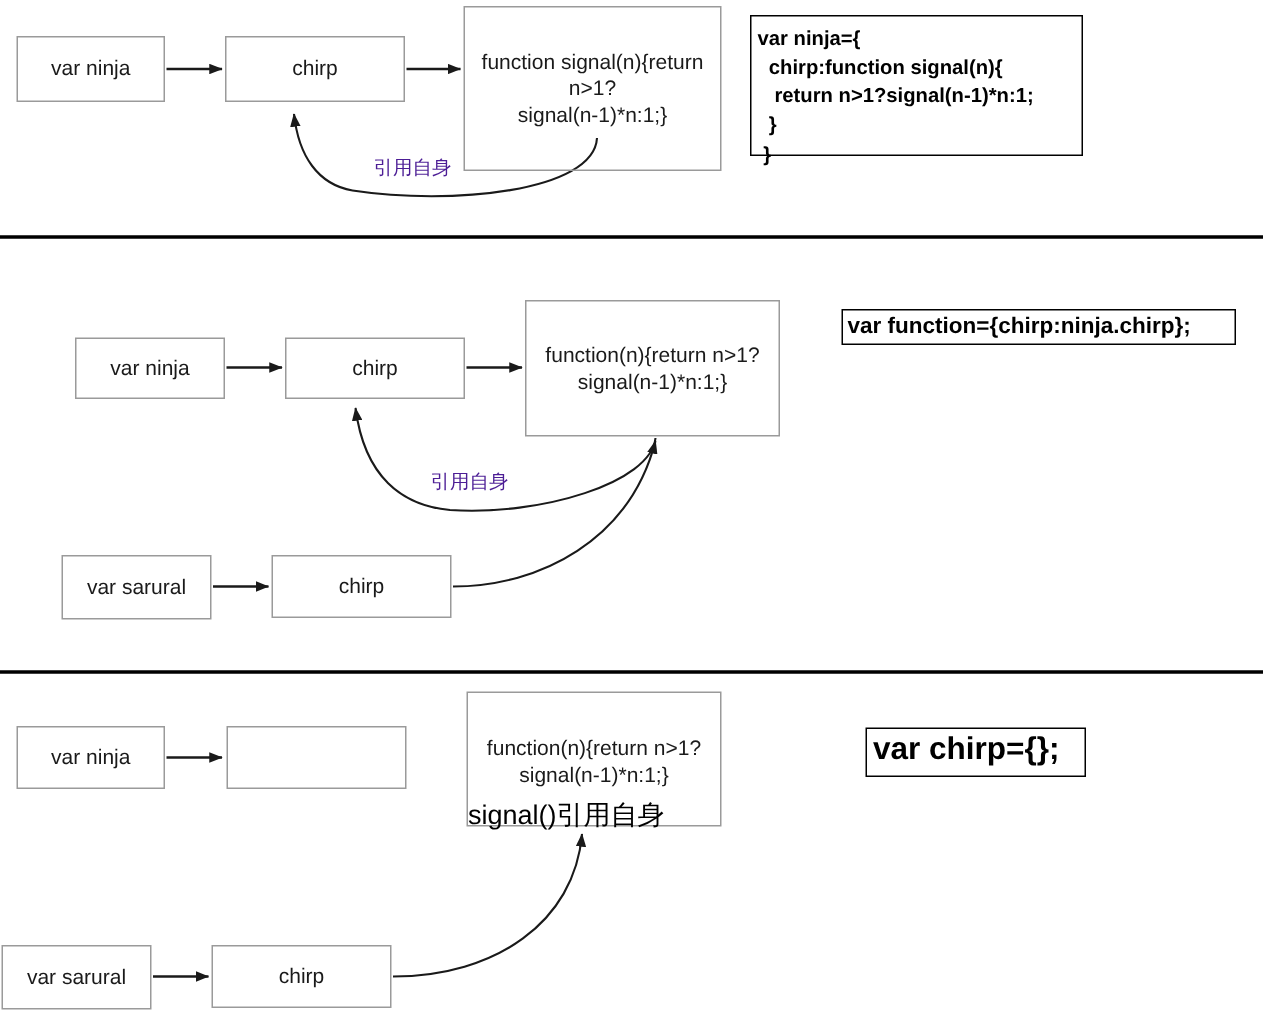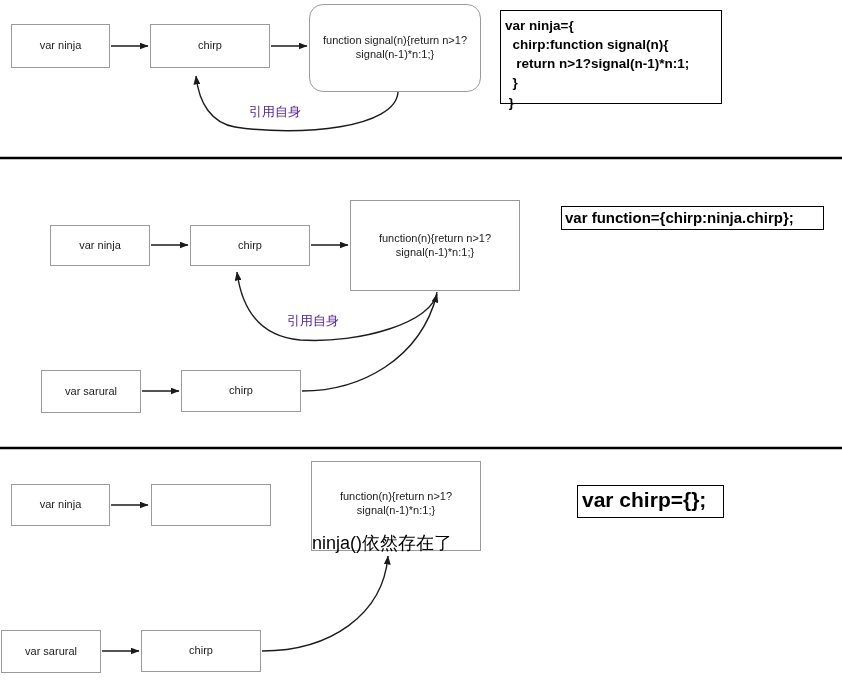--- a/index.html
+++ b/index.html
@@ -27,21 +27,21 @@
   }
   .node-box {
     position: absolute;
     box-sizing: border-box;
     border: 1px solid #9a9a9a;
     background: transparent;
     display: flex;
     align-items: center;
     justify-content: center;
     text-align: center;
-    font-size: 11px;
+    font-size: 14px;
     line-height: 1.25;
     color: #1a1a1a;
     white-space: pre-line;
   }
   .code-box {
     position: absolute;
     box-sizing: border-box;
     border: 1.5px solid #000000;
     background: #ffffff;
     font-weight: bold;
@@ -109,21 +109,21 @@
 
     <line x1="111" y1="505" x2="148" y2="505" stroke="#1a1a1a" stroke-width="1.6" marker-end="url(#arrowhead)"></line>
     <line x1="102" y1="651" x2="139" y2="651" stroke="#1a1a1a" stroke-width="1.6" marker-end="url(#arrowhead)"></line>
     <path d="M 262 651 C 330 651, 383 615, 388 556" fill="none" stroke="#1a1a1a" stroke-width="1.4" marker-end="url(#arrowhead)"></path>
   </svg>
 
   <div class="node-box" style="left:11px; top:24px; width:99px; height:44px;">var ninja</div>
 
   <div class="node-box" style="left:150px; top:24px; width:120px; height:44px;">chirp</div>
 
-  <div class="node-box" style="left:309px; top:4px; width:172px; height:88px;border-radius:14px;">function signal(n){return n&gt;1?
+  <div class="node-box" style="left:309px; top:4px; width:172px; height:110px;">function signal(n){return n&gt;1?
 signal(n-1)*n:1;}</div>
 
   <div class="curve-label" style="left:249px; top:103px;">引用自身</div>
 
   <div class="code-box code-block" style="left:500px; top:10px; width:222px; height:94px;">var ninja={
   chirp:function signal(n){
    return n&gt;1?signal(n-1)*n:1;
   }
  }</div>
 
@@ -142,21 +142,21 @@
 
   <div class="code-box code-inline" style="left:561px; top:206px; width:263px; height:24px;">var function={chirp:ninja.chirp};</div>
 
   <div class="node-box" style="left:11px; top:484px; width:99px; height:42px;">var ninja</div>
 
   <div class="node-box" style="left:151px; top:484px; width:120px; height:42px;"></div>
 
   <div class="node-box" style="left:311px; top:461px; width:170px; height:90px; align-items:flex-start; padding-top:28px;">function(n){return n&gt;1?
 signal(n-1)*n:1;}</div>
 
-  <div class="overlay-label" style="left:312px; top:531px;">ninja()依然存在了</div>
+  <div class="overlay-label" style="left:312px; top:531px;">signal()引用自身</div>
 
   <div class="node-box" style="left:1px; top:630px; width:100px; height:43px;">var sarural</div>
 
   <div class="node-box" style="left:141px; top:630px; width:120px; height:42px;">chirp</div>
 
   <div class="code-box code-inline big" style="left:577px; top:485px; width:147px; height:33px;">var chirp={};</div>
 
 </div>
 
 </body></html>

